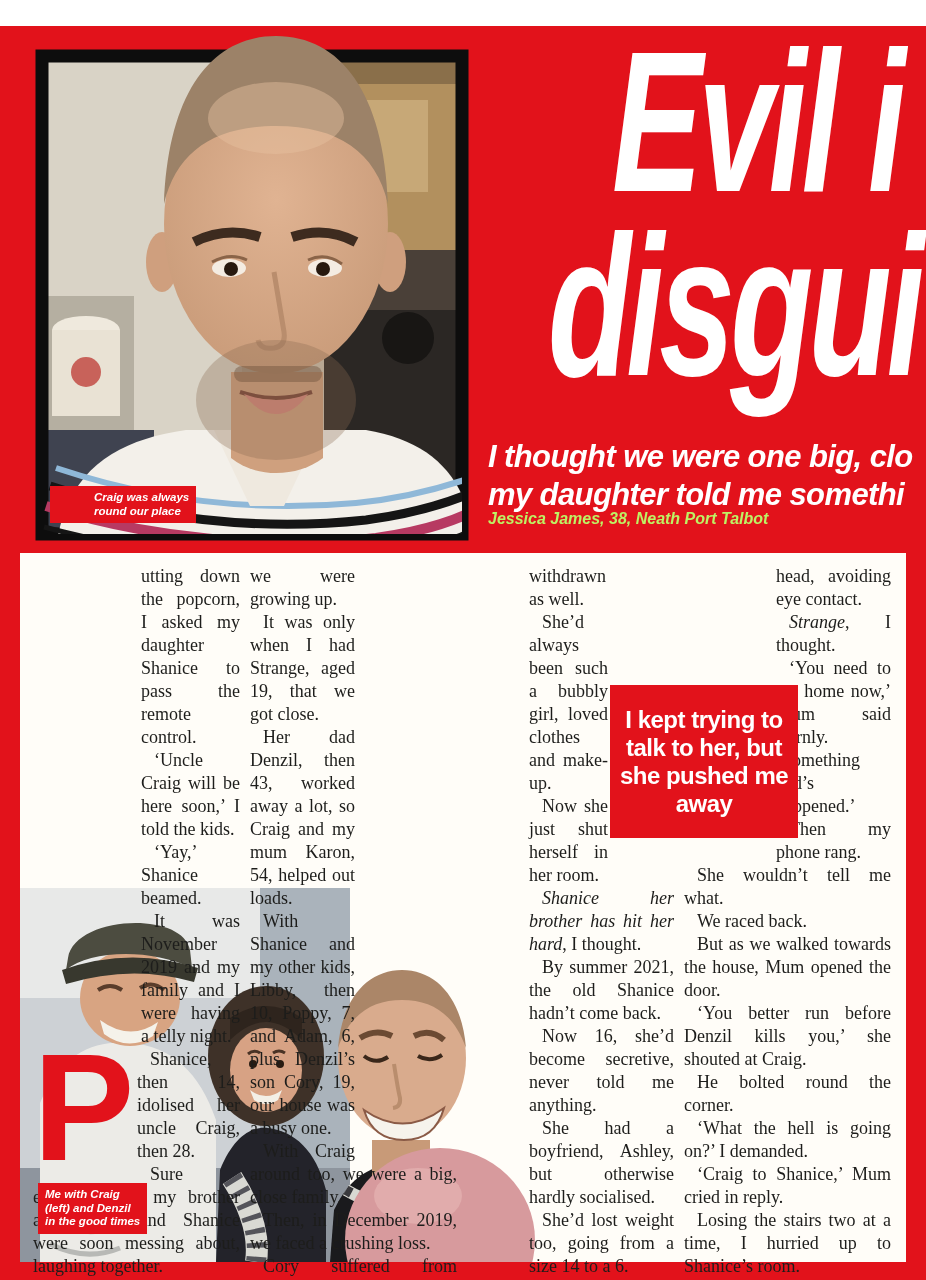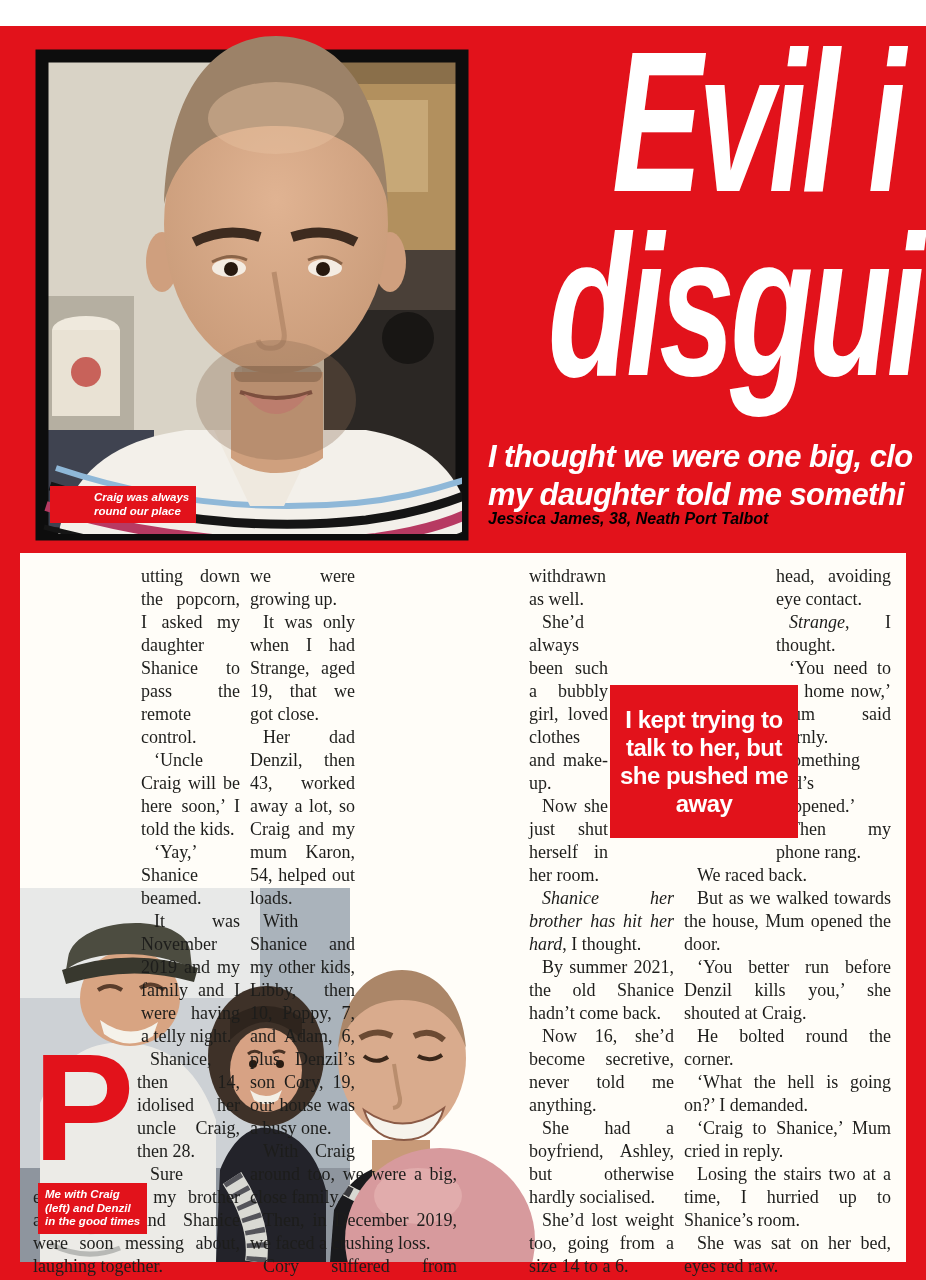--- a/index.html
+++ b/index.html
@@ -11,21 +11,21 @@
 
   
   .hl{position:absolute;color:#fff;font-weight:bold;font-style:italic;font-size:200px;
       white-space:nowrap;line-height:1;letter-spacing:-7px;transform:scaleX(0.68);
       transform-origin:left top;z-index:3;}
   .hl1{left:612px;top:22px;}
   .hl2{left:548px;top:206px;}
 
   .standfirst{position:absolute;left:488px;top:438px;color:#fff;font-style:italic;font-weight:bold;
       font-size:31px;line-height:38px;white-space:nowrap;letter-spacing:-0.6px;z-index:3;}
-  .byline{position:absolute;left:488px;top:510px;color:#000000;font-style:italic;font-weight:bold;
+  .byline{position:absolute;left:488px;top:510px;color:#bef264;font-style:italic;font-weight:bold;
       font-size:16px;z-index:3;}
 
   
   .photo-top{position:absolute;left:26px;top:0;width:455px;height:548px;z-index:4;}
   .photo-bottom{position:absolute;left:20px;top:888px;width:620px;height:374px;z-index:1;}
 
   .caption{position:absolute;background:var(--red);color:#fff;font-style:italic;font-weight:bold;
       font-size:11.5px;line-height:13.5px;padding:5px 7px;z-index:6;}
   .caption-top{left:50px;top:486px;padding-left:44px;}
   .caption-bottom{left:38px;top:1183px;}
@@ -214,20 +214,21 @@
       <p><span>She had a boyfriend, Ashley, but otherwise hardly socialised.</span></p>
       <p><span>She’d lost weight too, going from a size 14 to a 6.</span></p>
       <p><span>‘What’s up, Nice?’ I asked her over a cuppa one day.</span></p>
     </div>
   <div class="col c4">
     <div class="sp4"></div>
   <p class="first"><span>head, avoiding eye contact.</span></p>
       <p><span class="it">Strange</span><span>, I thought.</span></p>
       <p><span>‘You need to get home now,’ Mum said sternly. ‘Something bad’s happened.’</span></p>
       <p><span>Then my phone rang.</span></p>
+      <p><span>She wouldn’t tell me what.</span></p>
       <p><span>We raced back.</span></p>
       <p><span>But as we walked towards the house, Mum opened the door.</span></p>
       <p><span>‘You better run before Denzil kills you,’ she shouted at Craig.</span></p>
       <p><span>He bolted round the corner.</span></p>
       <p><span>‘What the hell is going on?’ I demanded.</span></p>
       <p><span>‘Craig to Shanice,’ Mum cried in reply.</span></p>
       <p><span>Losing the stairs two at a time, I hurried up to Shanice’s room.</span></p>
       <p><span>She was sat on her bed, eyes red raw.</span></p>
     </div>
 

